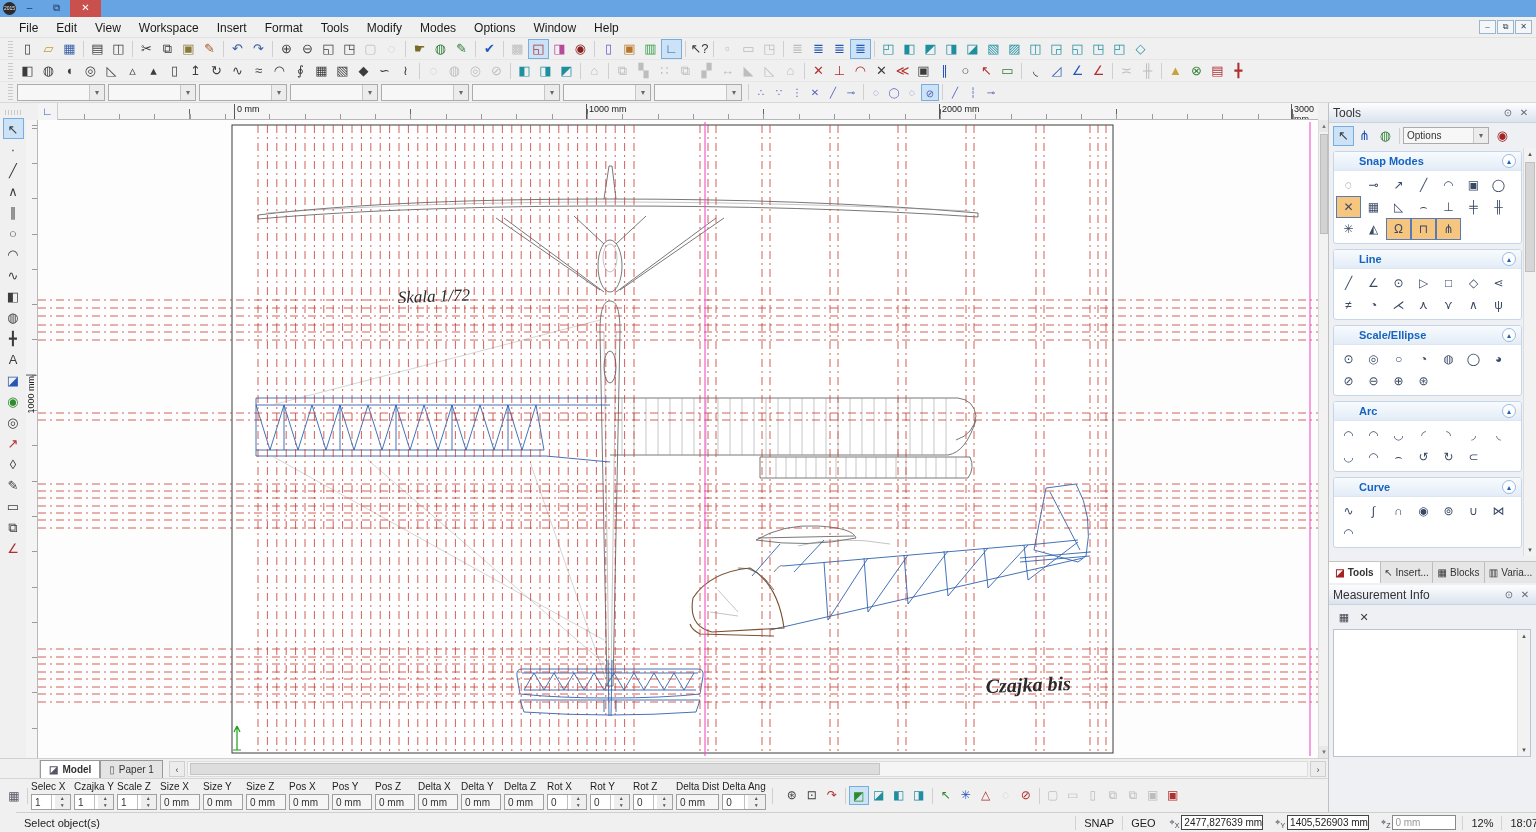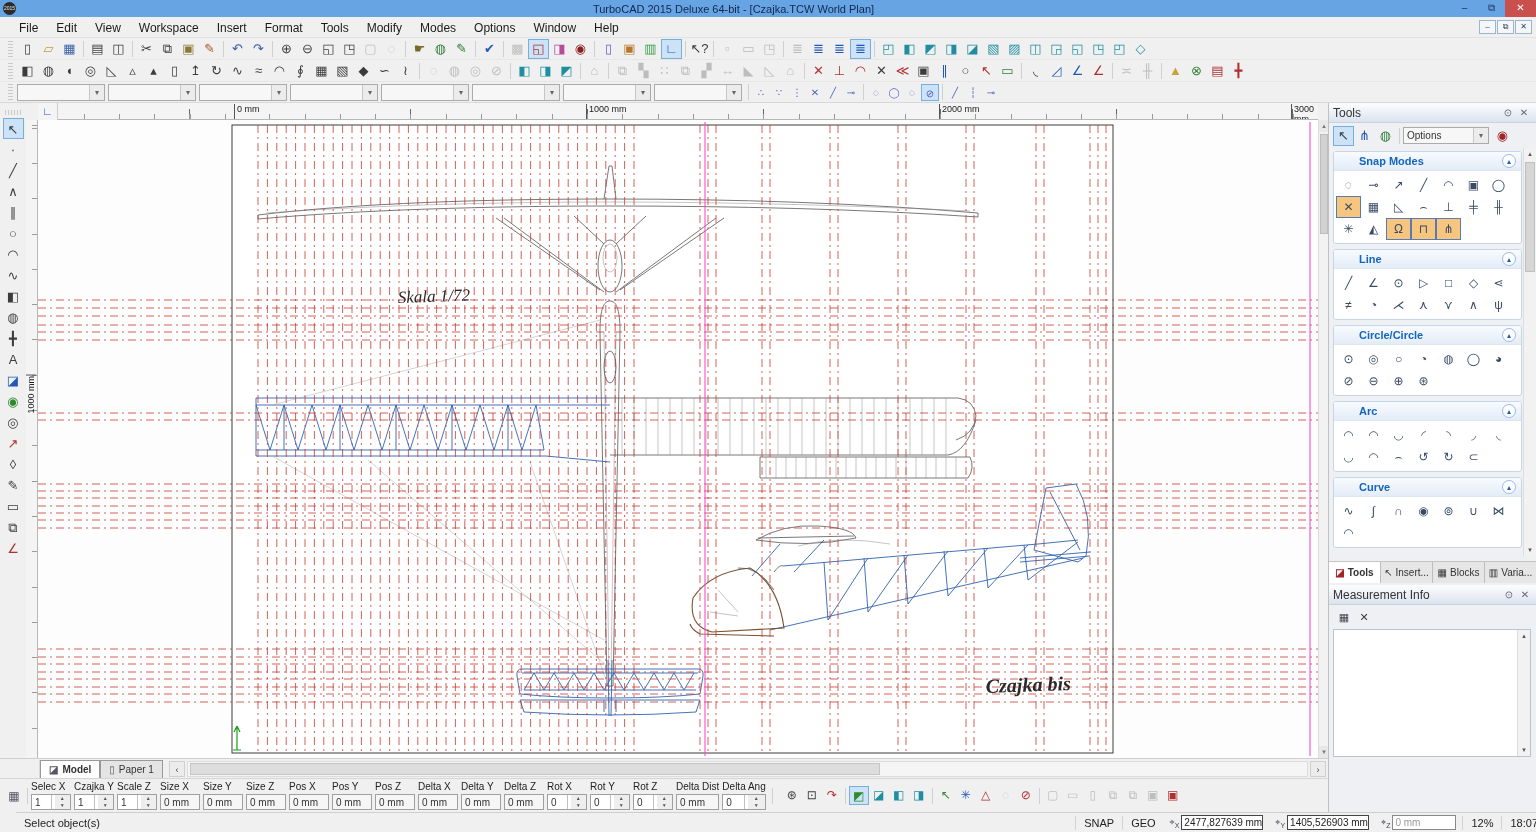--- a/index.html
+++ b/index.html
@@ -123,21 +123,20 @@
   .green{stroke:#18a018;fill:none;stroke-width:1.2;}
   .cadtext{font-family:"Liberation Serif",serif;font-style:italic;fill:#2a2a2a;}
 </style>
 </head>
 <body>
 
 <div id="app">
 
   <div class="titlebar">
     <div class="appicon">2015</div>
-    <div class="title">TurboCAD 2015 Deluxe 64-bit - [Czajka.TCW World Plan]</div>
     <div class="winbtn">–</div>
     <div class="winbtn">⧉</div>
     <div class="winbtn close">✕</div>
   </div>
 
   <div class="menubar">
     <span id="menuitems"><span class="mitem">File</span><span class="mitem">Edit</span><span class="mitem">View</span><span class="mitem">Workspace</span><span class="mitem">Insert</span><span class="mitem">Format</span><span class="mitem">Tools</span><span class="mitem">Modify</span><span class="mitem">Modes</span><span class="mitem">Options</span><span class="mitem">Window</span><span class="mitem">Help</span></span>
     <div class="mdi">
       <div class="mdibtn">–</div>
       <div class="mdibtn">⧉</div>
@@ -651,21 +650,21 @@
             <span class="tbtn">◔</span>
             <span class="tbtn">⋌</span>
             <span class="tbtn">⋏</span>
             <span class="tbtn">⋎</span>
             <span class="tbtn">∧</span>
             <span class="tbtn">ψ</span>
           </div>
       </div>
       <div class="section">
         <div class="shead">
-            <span class="stitle">Circle/Circle</span>
+            <span class="stitle">Scale/Ellipse</span>
             <span class="chev">▴</span>
           </div>
         <div class="sgrid">
             <span class="tbtn">⊙</span>
             <span class="tbtn">◎</span>
             <span class="tbtn">○</span>
             <span class="tbtn">◔</span>
             <span class="tbtn">◍</span>
             <span class="tbtn">◯</span>
             <span class="tbtn">◕</span>

